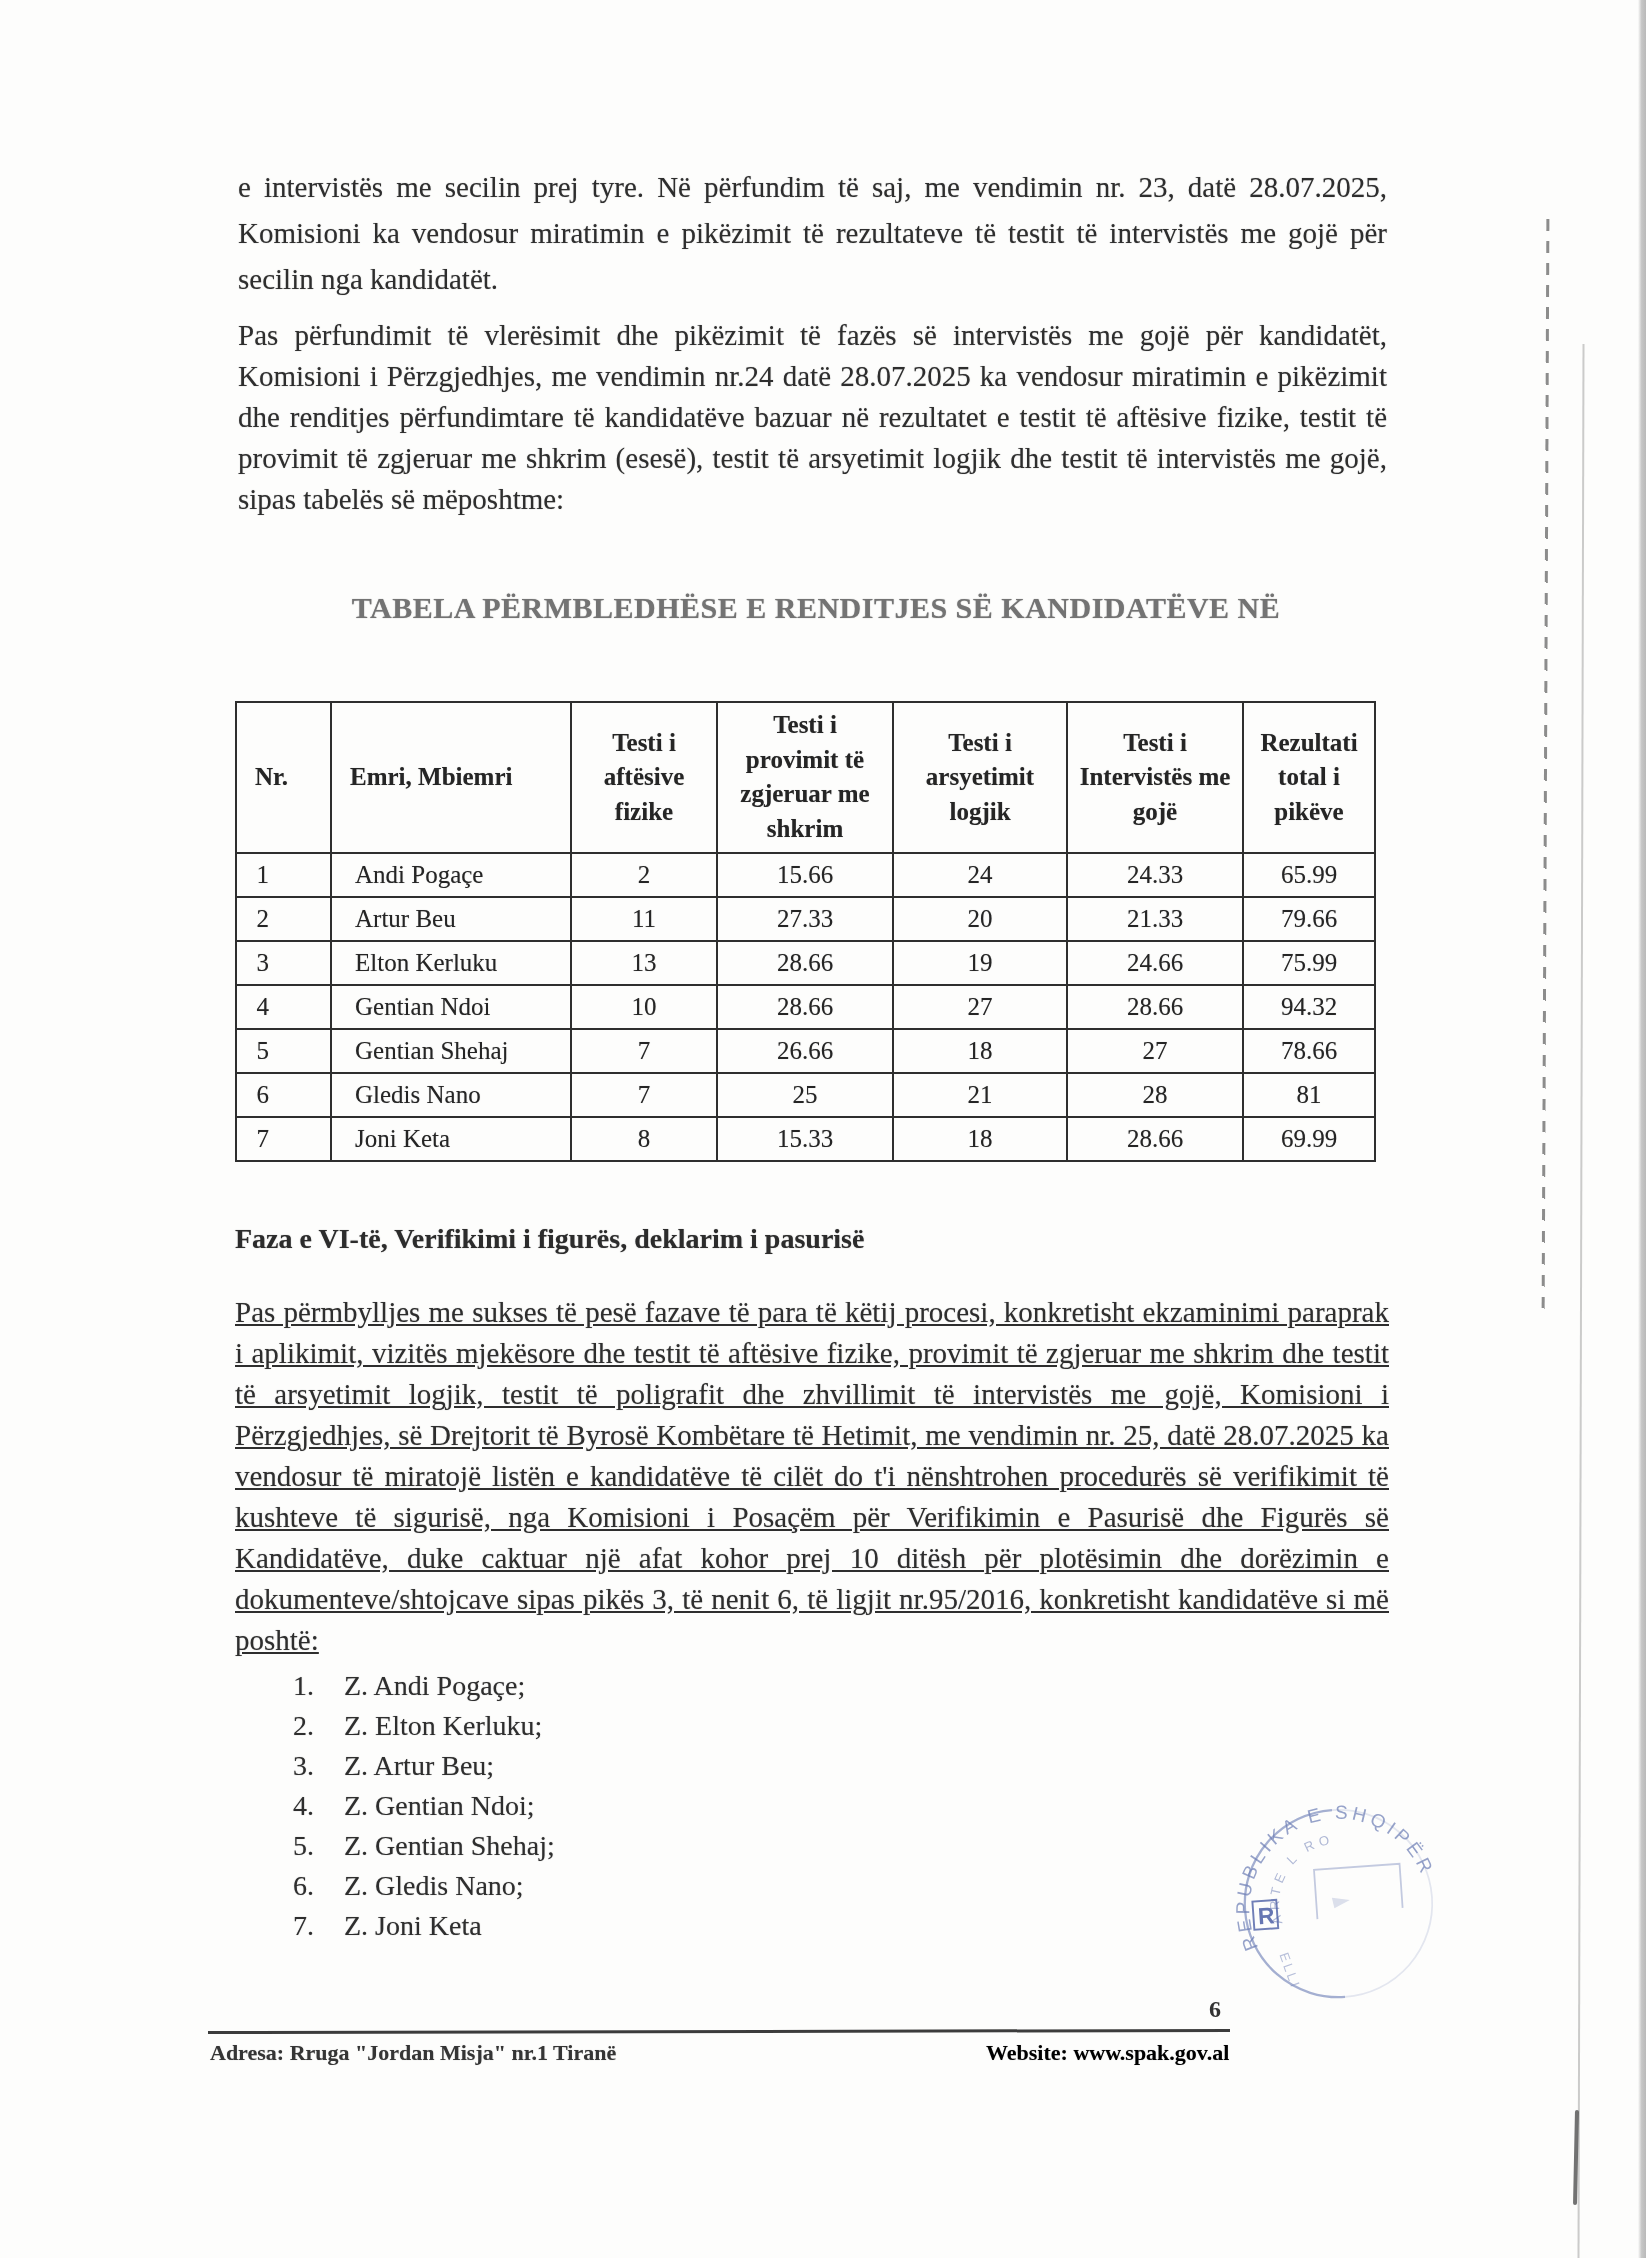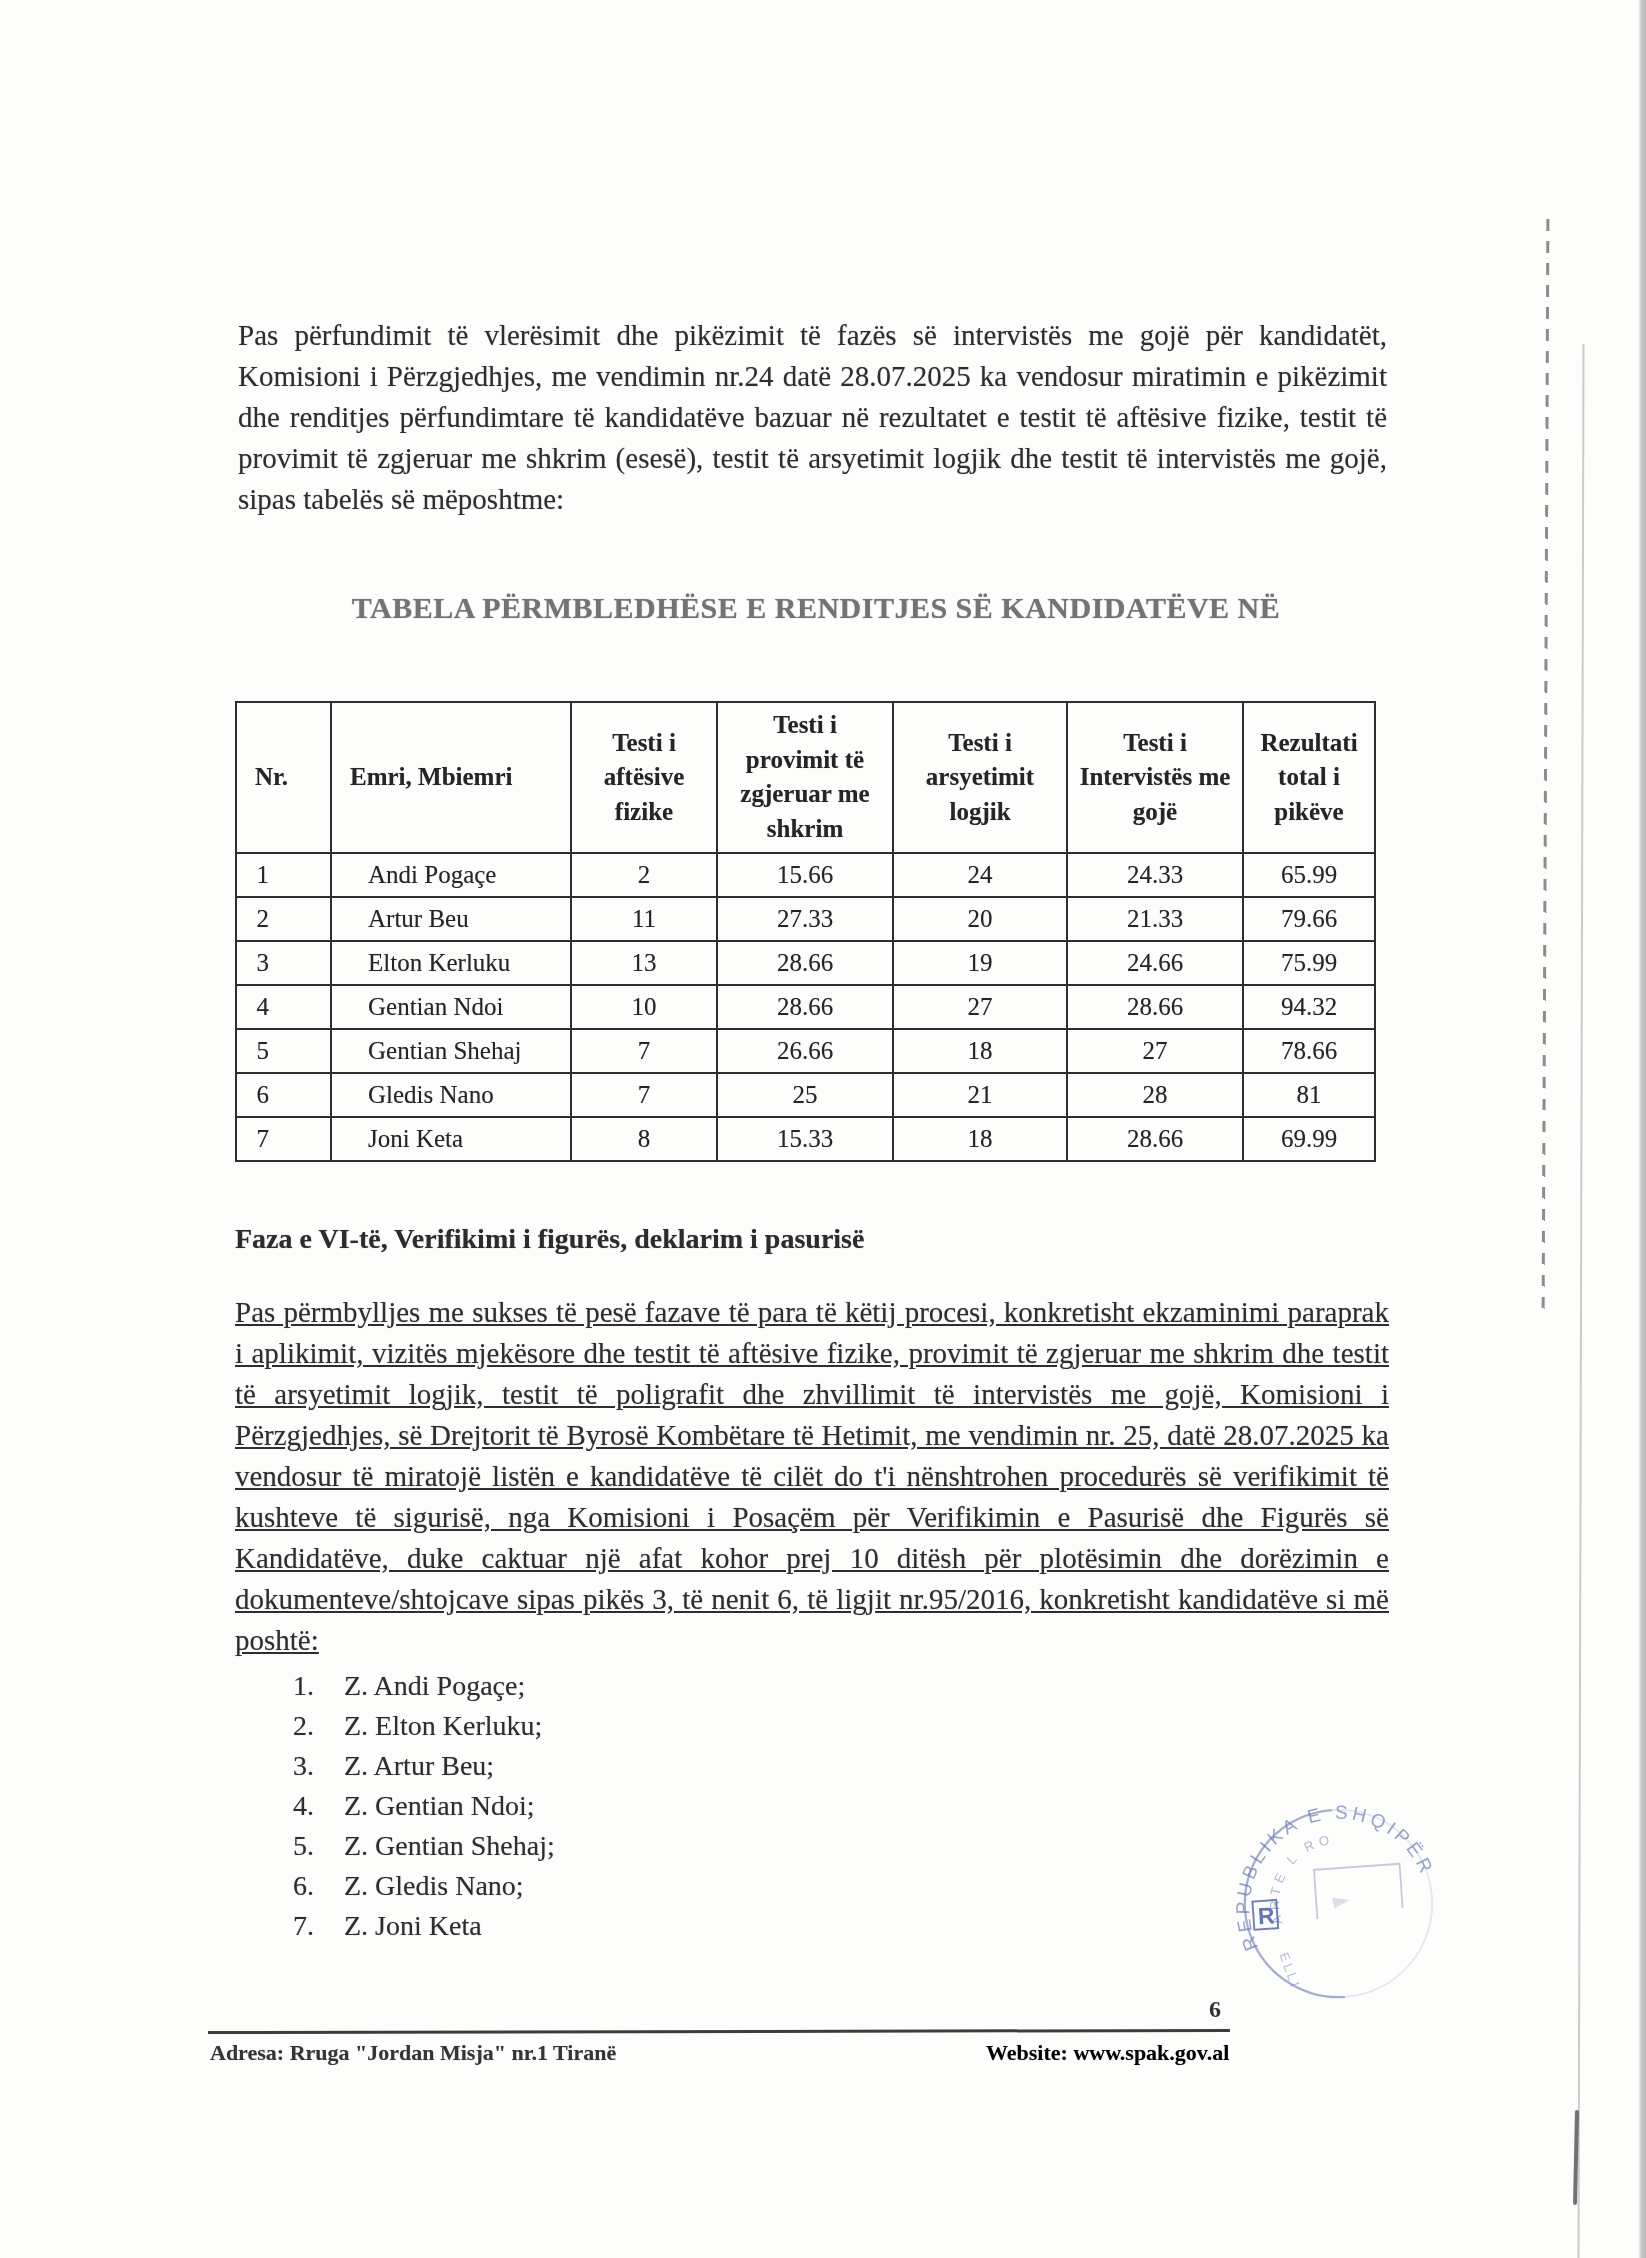--- a/index.html
+++ b/index.html
@@ -38,21 +38,21 @@
   table.results th,table.results td{
     border:2.2px solid #2e2e2e;
     padding:0 5.3px;overflow:hidden;
   }
   table.results thead tr{height:148px;}
   table.results th{font-weight:bold;text-align:center;vertical-align:middle;line-height:1.38;padding:5.3px 7px;}
   table.results th.h-nr,table.results th.h-name{text-align:left;padding-left:18px;}
   table.results tbody tr{height:44px;}
   table.results td{vertical-align:middle;text-align:center;}
   table.results td.c-nr{text-align:left;padding-left:19.4px;}
-  table.results td.c-name{text-align:left;padding-left:36px;}
+  table.results td.c-name{text-align:left;padding-left:23px;}
   .section-heading{
     position:absolute;left:235px;top:1223px;margin:0;
     font-size:28px;font-weight:bold;color:#2c2c2c;
     text-shadow:0 0 1.1px rgba(70,70,70,.5);
   }
   .candidate-list{position:absolute;left:293px;top:1666px;}
   .list-item{
     display:flex;font-size:28px;line-height:40px;color:#2e2e2e;
     text-shadow:0 0 1.1px rgba(70,70,70,.45);
   }
@@ -95,20 +95,21 @@
   .edge-band{
     position:absolute;right:0;top:0;width:8px;height:2258px;
     background:linear-gradient(to right,rgba(200,200,200,0),#c6c6c6 45%,#b9b9b9);
   }
 </style>
 </head>
 <body>
 
 <div class="page">
 
+  <p class="body-text" id="p1">e intervistës me secilin prej tyre. Në përfundim të saj, me vendimin nr. 23, datë 28.07.2025, Komisioni ka vendosur miratimin e pikëzimit të rezultateve të testit të intervistës me gojë për secilin nga kandidatët.</p>
   <p class="body-text" id="p2">Pas përfundimit të vlerësimit dhe pikëzimit të fazës së intervistës me gojë për kandidatët, Komisioni i Përzgjedhjes, me vendimin nr.24 datë 28.07.2025 ka vendosur miratimin e pikëzimit dhe renditjes përfundimtare të kandidatëve bazuar në rezultatet e testit të aftësive fizike, testit të provimit të zgjeruar me shkrim (esesë), testit të arsyetimit logjik dhe testit të intervistës me gojë, sipas tabelës së mëposhtme:</p>
 
   <div class="table-title">
     <div>TABELA PËRMBLEDHËSE E RENDITJES SË KANDIDATËVE NË</div>
   </div>
 
   <table class="results">
     <colgroup>
       <col style="width:95px">
         <col style="width:240px">

